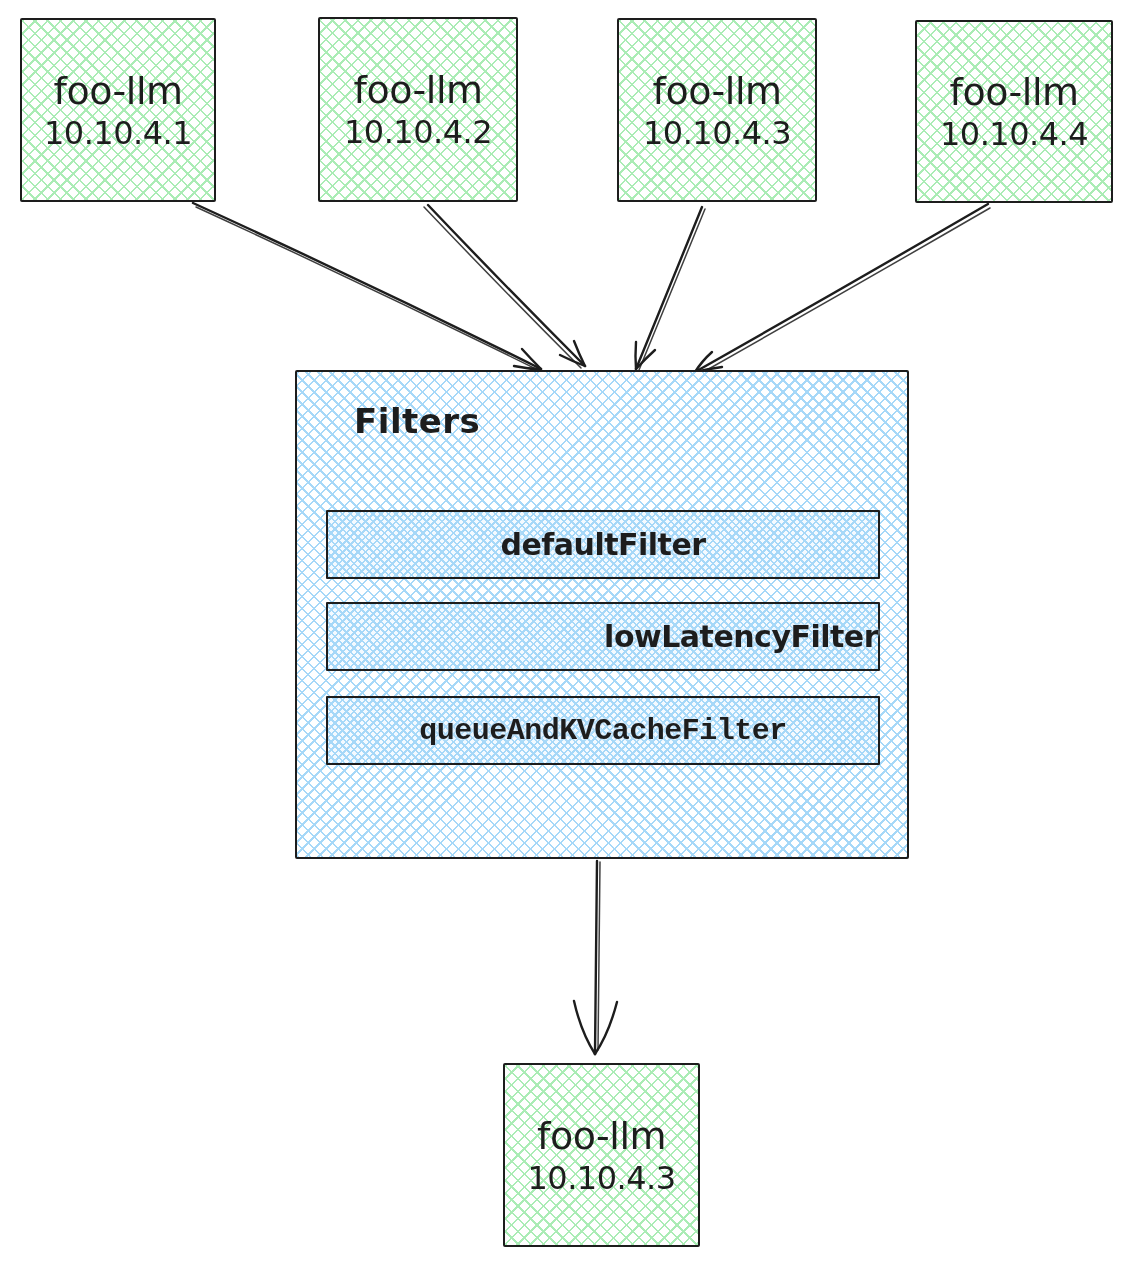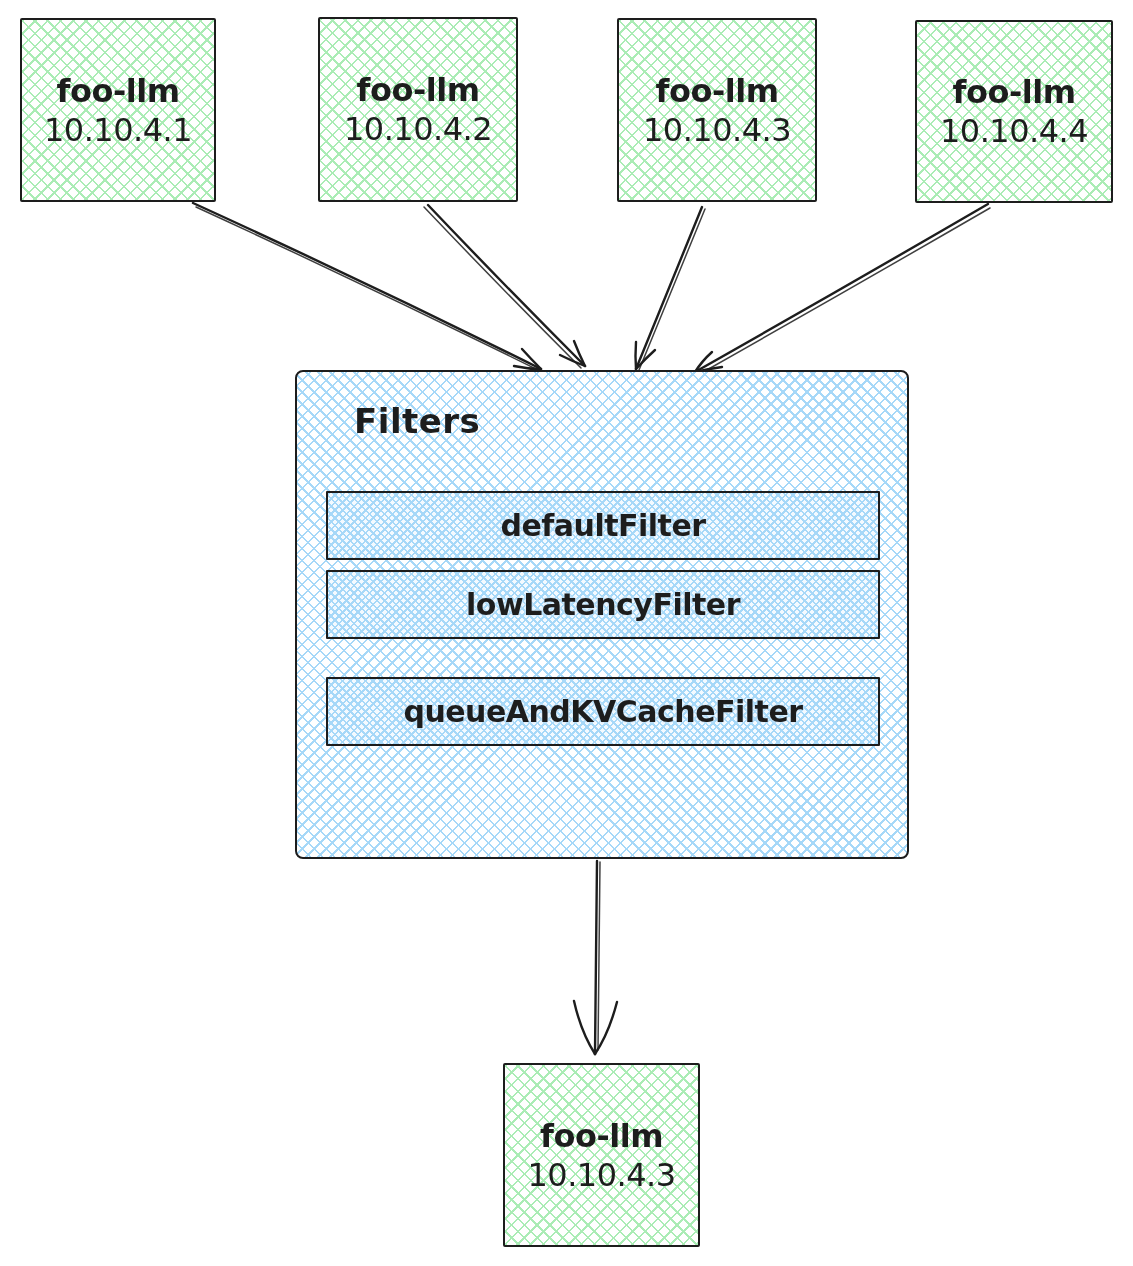--- a/index.html
+++ b/index.html
@@ -26,40 +26,40 @@
     background-image:
       repeating-linear-gradient(45deg,  #aaecb5 0px, #aaecb5 1.7px, transparent 1.7px, transparent 9px),
       repeating-linear-gradient(135deg, #aaecb5 0px, #aaecb5 1.7px, transparent 1.7px, transparent 9px);
     display: flex;
     flex-direction: column;
     align-items: center;
     justify-content: center;
     gap: 7px;
   }
   .node .node-name {
-    font-size: 32px;
-    font-weight: bold;
+    font-size: 38px;
+    font-weight: normal;
     letter-spacing: -0.5px;
     line-height: 1;
   }
   .node .node-ip {
     font-size: 32px;
     font-weight: normal;
     letter-spacing: -0.5px;
     line-height: 1;
   }
   .filters-box {
     position: absolute;
     left: 295px;
     top: 370px;
     width: 614px;
     height: 489px;
     box-sizing: border-box;
     border: 2.5px solid #1d1d1d;
-    border-radius: 8px;
+    border-radius: 2px;
     background-color: #ffffff;
     background-image:
       repeating-linear-gradient(45deg,  #a6d8f8 0px, #a6d8f8 1.7px, transparent 1.7px, transparent 8.5px),
       repeating-linear-gradient(135deg, #a6d8f8 0px, #a6d8f8 1.7px, transparent 1.7px, transparent 8.5px);
   }
   .filters-title {
     position: absolute;
     left: 57px;
     top: 29px;
     font-size: 34px;
@@ -74,30 +74,31 @@
     box-sizing: border-box;
     border: 2px solid #1d1d1d;
     border-radius: 1px;
     background-color: #f4faff;
     background-image:
       repeating-linear-gradient(45deg,  #a6d8f8 0px, #a6d8f8 1.8px, transparent 1.8px, transparent 5.4px),
       repeating-linear-gradient(135deg, #a6d8f8 0px, #a6d8f8 1.8px, transparent 1.8px, transparent 5.4px);
     display: flex;
     align-items: center;
     justify-content: center;
+    margin-top: 19px;
   }
   .filter-row .filter-label {
     font-size: 30px;
     font-weight: bold;
     letter-spacing: -0.5px;
     text-shadow: 0 0 3px #cfe9fc, 0 0 3px #cfe9fc;
   }
   .row-1 { top: 119px; }
-  .row-2 { top: 198px; }
-  .row-3 { top: 305px; }
+  .row-2 { top: 211px; justify-content: flex-end; }
+  .row-3 { top: 305px; font-family: Liberation Mono, monospace; }
   .row-4 { top: 395px; }
   
   svg.arrows {
     position: absolute;
     left: 0;
     top: 0;
     width: 1133px;
     height: 1266px;
     pointer-events: none;
   }

